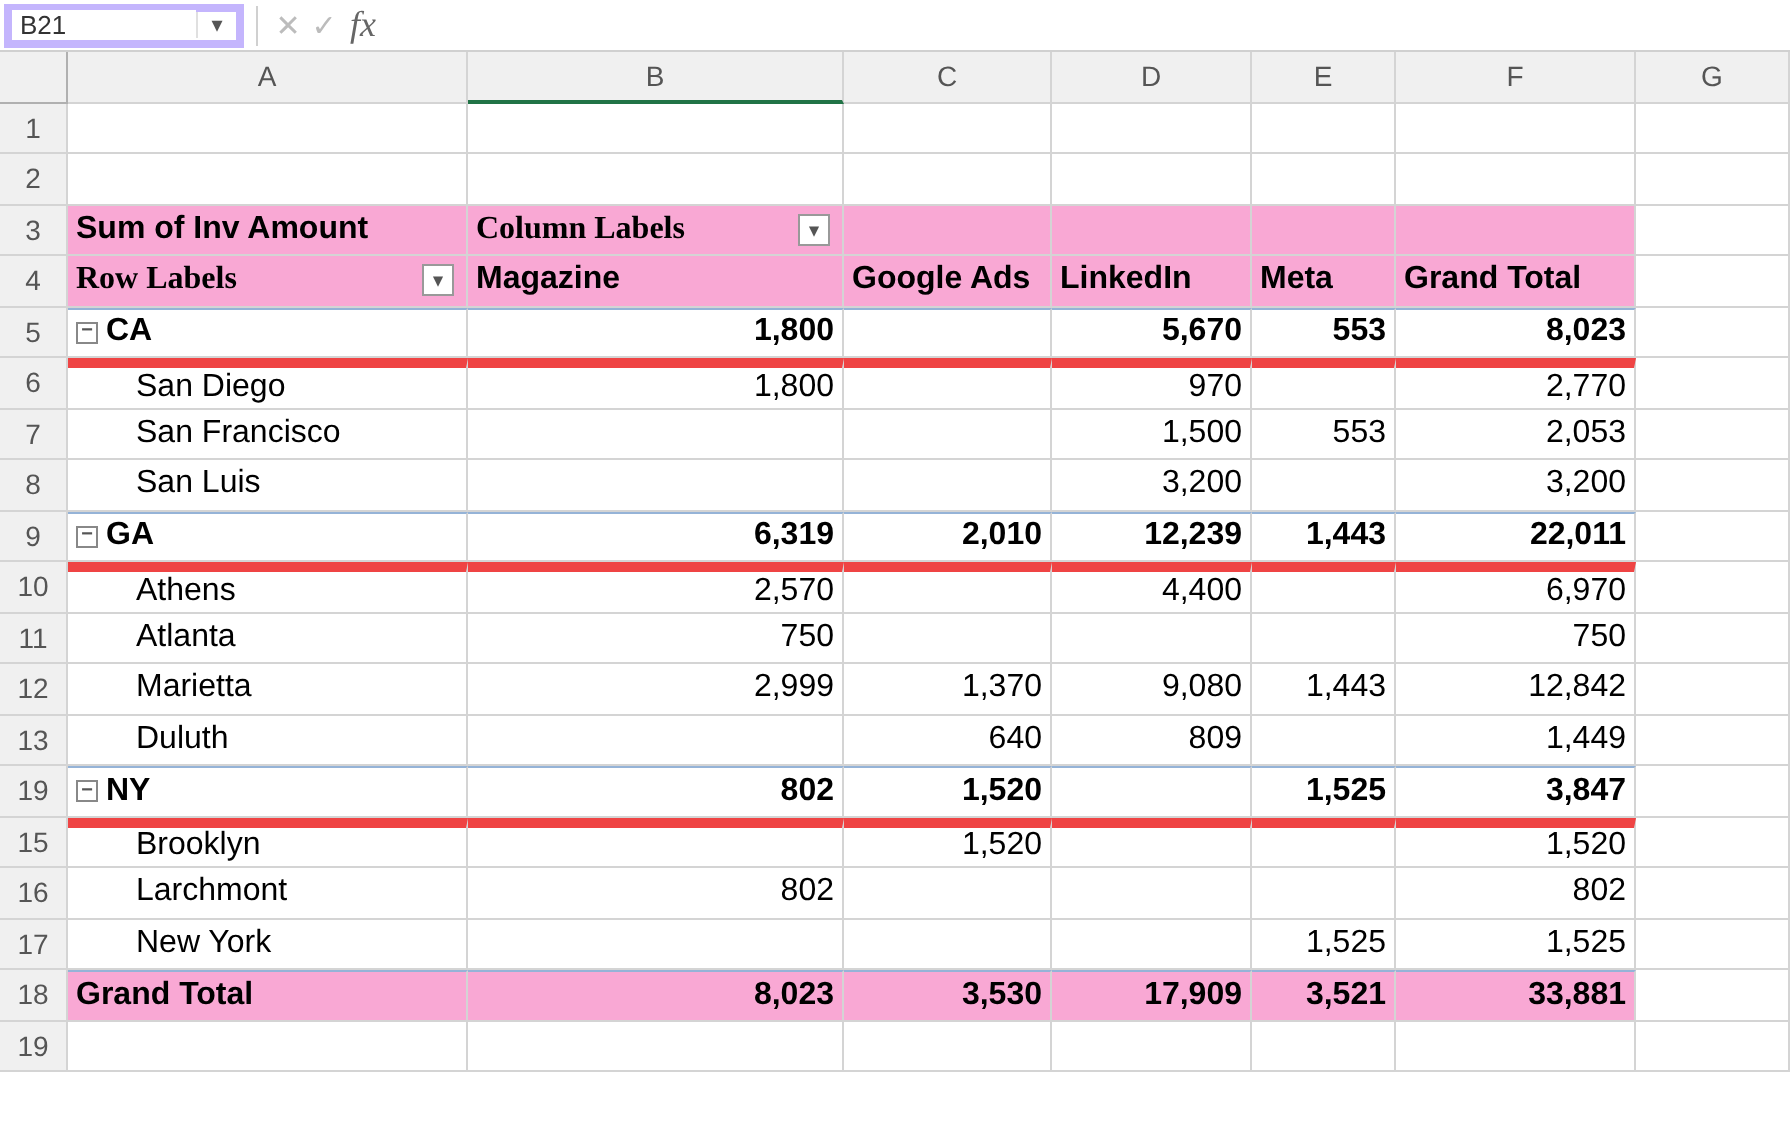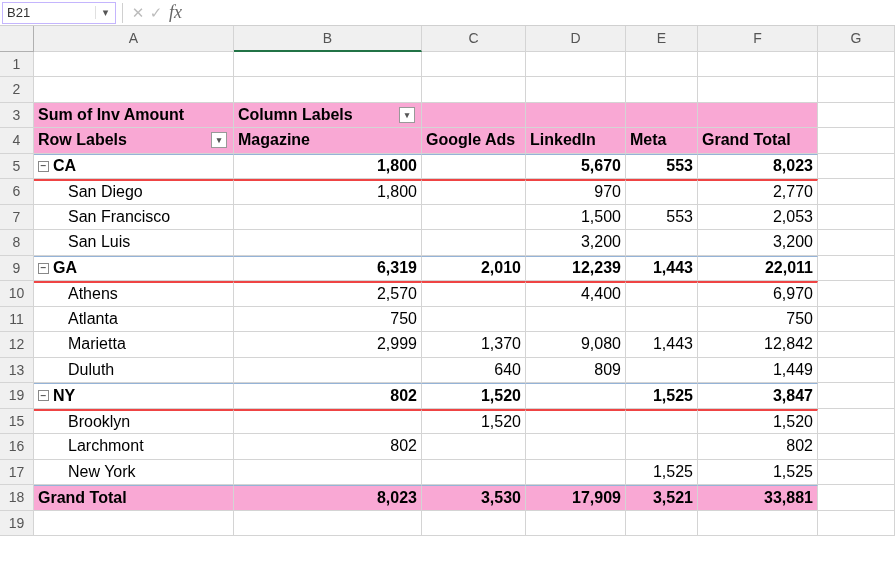--- a/index.html
+++ b/index.html
@@ -1,21 +1,21 @@
 <!DOCTYPE html>
 <html><head>
 <meta charset="utf-8">
 <style>
   * { box-sizing: border-box; margin: 0; padding: 0; }
   html, body { width: 895px; height: 568px; font-family: Arial, sans-serif; background: #fff; overflow: hidden; }
   body { font-size: 15px; color: #000; }
 
   
   .fbar { display: flex; align-items: center; height: 26px; border-bottom: 1px solid #d0d0d0; background: #fff; }
-  .namebox { display: flex; align-items: center; border: 1px solid #c4b5fd; margin-left: 2px; height: 22px; background: #fff; }
+  .namebox { display: flex; align-items: center; border: 4px solid #c4b5fd; margin-left: 2px; height: 22px; background: #fff; }
   .namebox input { width: 92px; border: none; outline: none; font-size: 13px; padding: 0 4px; color: #333; }
   .namebox .dd { width: 20px; text-align: center; color: #555; border-left: 1px solid #e0e0e0; cursor: pointer; font-size: 11px; }
   .fx-sep { width: 1px; height: 20px; background: #d0d0d0; margin: 0 6px; }
   .fx-btns { display: flex; align-items: center; color: #bcbcbc; }
   .fx-btns span { width: 18px; text-align: center; font-size: 15px; }
   .fx-label { font-style: italic; font-family: 'Times New Roman', serif; margin: 0 6px 0 4px; color: #666; font-size: 18px; }
   .formula-input { flex: 1; border: none; outline: none; font-size: 13px; height: 22px; padding: 0; }
 
   
   .grid { display: grid; grid-template-columns: 34px 200px 188px 104px 100px 72px 120px 77px; }
@@ -27,29 +27,29 @@
   .cell.right { justify-content: flex-end; }
 
   
   .hdr.activecol { border-bottom: 2px solid #217346; }
   
 
   
   .pivotband { background: #f9a8d4; }
   .b { font-weight: bold; }
   .line-top { border-top: 1px solid #95b3d7; }
-  .thinline { border-top: 2px solid #ef4444; }
+  .thinline { border-top: 5px solid #ef4444; }
 
   .inset1 { padding-left: 4px; }
   .inset2 { padding-left: 34px; }
 
   .ddicon { width: 16px; height: 16px; border: 1px solid #999; display: inline-flex; align-items: center; justify-content: center; font-size: 9px; color: #555; background: #fff; margin-right: 2px; }
   .collapse { width: 11px; height: 11px; border: 1px solid #888; display: inline-flex; align-items: center; justify-content: center; font-size: 10px; line-height: 1; color: #555; margin-right: 4px; background: #fff; }
 
-  .rowflex { display: flex; align-items: center; width: 100%; }
+  .rowflex { display: flex; align-items: center; width: 100%; font-family: Liberation Serif, serif; }
   .spacer { flex: 1; }
 </style>
 </head>
 <body>
 
 <div class="fbar">
   <div class="namebox">
     <input value="B21" style="">
     <span class="dd">▾</span>
   </div>

